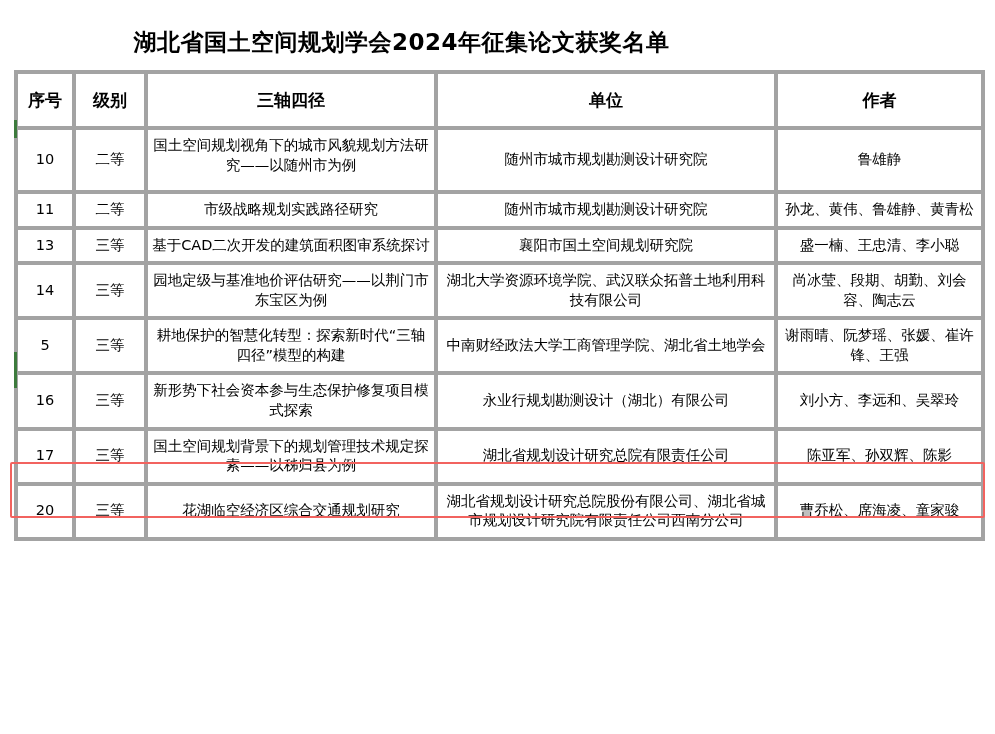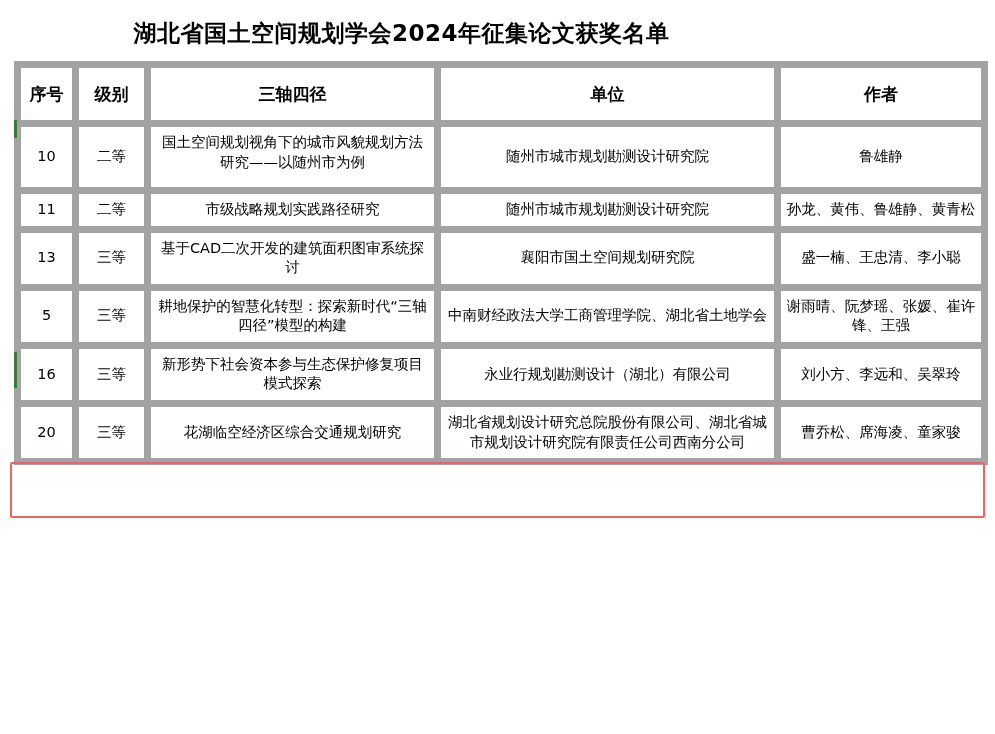--- a/index.html
+++ b/index.html
@@ -12,39 +12,39 @@
     height: 734px;
     font-family: "Liberation Sans", sans-serif;
     color: #000000;
     overflow: hidden;
   }
   .page {
     position: relative;
     width: 803px;
     height: 734px;
     box-sizing: border-box;
-    padding: 4px 14px;
+    padding: 13px 14px;
   }
   .title {
     text-align: center;
     font-size: 23px;
     font-weight: bold;
     letter-spacing: 0.5px;
     padding: 14px 0 12px 0;
     color: #000;
     font-family: "DejaVu Sans", "Liberation Sans", sans-serif;
   }
   table.award {
     width: 967px;
     border-collapse: collapse;
     table-layout: fixed;
     font-size: 14.5px;
   }
   table.award th, table.award td {
-    border: 7px solid #a3a3a3;
+    border: 4px solid #a3a3a3;
     text-align: center;
     vertical-align: middle;
     padding: 6px 4px;
     line-height: 1.35;
     word-break: break-all;
   }
   table.award th {
     font-weight: bold;
     font-size: 17px;
     height: 40px;
@@ -138,32 +138,46 @@
         <td>孙龙、黄伟、鲁雄静、黄青松</td>
       </tr>
       <tr>
         <td>13</td>
         <td>三等</td>
         <td>基于CAD二次开发的建筑面积图审系统探讨</td>
         <td>襄阳市国土空间规划研究院</td>
         <td>盛一楠、王忠清、李小聪</td>
       </tr>
       <tr>
+        <td>14</td>
+        <td>三等</td>
+        <td>园地定级与基准地价评估研究——以荆门市东宝区为例</td>
+        <td>湖北大学资源环境学院、武汉联众拓普土地利用科技有限公司</td>
+        <td>尚冰莹、段期、胡勤、刘会容、陶志云</td>
+      </tr>
+      <tr>
         <td>5</td>
         <td>三等</td>
         <td>耕地保护的智慧化转型：探索新时代“三轴四径”模型的构建</td>
         <td>中南财经政法大学工商管理学院、湖北省土地学会</td>
         <td>谢雨晴、阮梦瑶、张媛、崔许锋、王强</td>
       </tr>
       <tr>
         <td>16</td>
         <td>三等</td>
         <td>新形势下社会资本参与生态保护修复项目模式探索</td>
         <td>永业行规划勘测设计（湖北）有限公司</td>
         <td>刘小方、李远和、吴翠玲</td>
+      </tr>
+      <tr>
+        <td>17</td>
+        <td>三等</td>
+        <td>国土空间规划背景下的规划管理技术规定探索——以秭归县为例</td>
+        <td>湖北省规划设计研究总院有限责任公司</td>
+        <td>陈亚军、孙双辉、陈影</td>
       </tr>
       <tr>
         <td>20</td>
         <td>三等</td>
         <td>花湖临空经济区综合交通规划研究</td>
         <td>湖北省规划设计研究总院股份有限公司、湖北省城市规划设计研究院有限责任公司西南分公司</td>
         <td>曹乔松、席海凌、童家骏</td>
       </tr>
     </tbody>
   </table>

